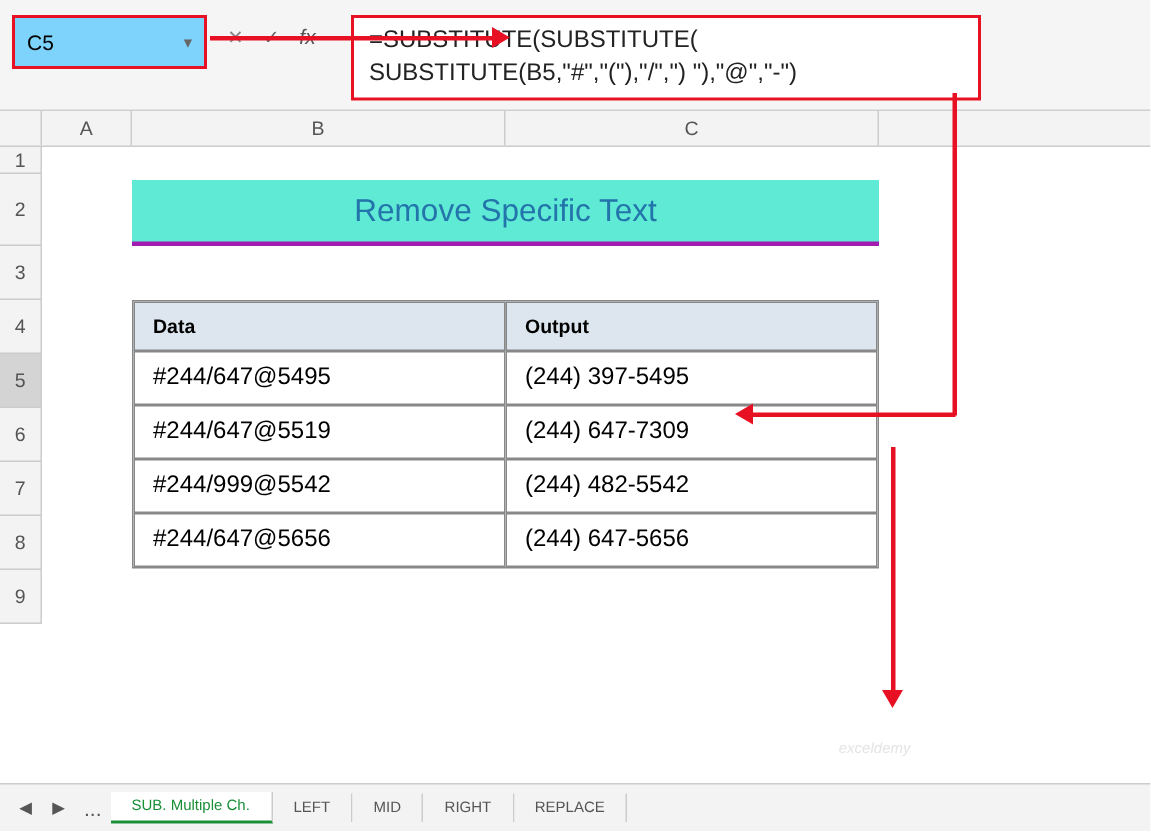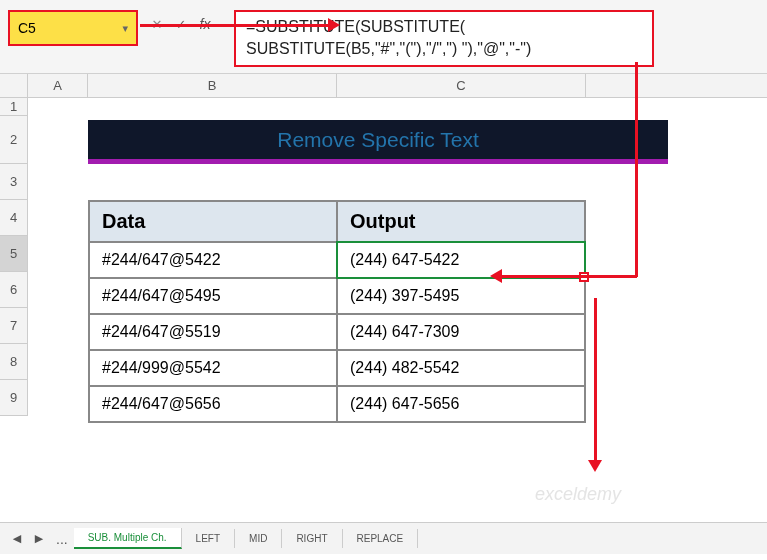--- a/index.html
+++ b/index.html
@@ -1,56 +1,56 @@
 <!DOCTYPE html>
 <html><head>
 <meta charset="utf-8">
 <style>
 * { margin: 0; padding: 0; box-sizing: border-box; font-family: 'Segoe UI', Arial, sans-serif; }
 body { background: #fff; width: 767px; height: 560px; position: relative; overflow: hidden; }
 
 .top-bar { display: flex; align-items: flex-start; padding: 10px 8px 6px; gap: 8px; border-bottom: 1px solid #d0d0d0; background: #f5f5f5; }
-.name-box { width: 130px; height: 28px; background: #fde047; border: 2.5px solid #e81123; display: flex; align-items: center; justify-content: space-between; padding: 16px 8px; font-size: 14px; }
+.name-box { width: 130px; height: 28px; background: #7dd3fc; border: 2.5px solid #e81123; display: flex; align-items: center; justify-content: space-between; padding: 16px 8px; font-size: 14px; }
 .name-box .chev { font-size: 11px; color: #666; }
 .fx-area { display: flex; align-items: flex-start; gap: 10px; flex: 1; }
 .fx-btns { display: flex; gap: 2px; padding-top: 4px; }
 .fx-btn { width: 22px; height: 20px; display: flex; align-items: center; justify-content: center; color: #888; font-size: 13px; }
 .fx-btn.check { color: #666; }
 .fx-btn.fx { font-style: italic; color: #555; font-size: 14px; font-weight: 500; }
 .formula-box { flex: 1; max-width: 420px; border: 2.5px solid #e81123; background: #fff; padding: 4px 10px 6px; font-size: 16px; line-height: 1.35; color: #222; margin-left: 8px; }
 
 .sheet-wrap { position: relative; }
 .col-headers { display: flex; height: 24px; background: #f3f3f3; border-bottom: 1px solid #ccc; }
 .col-h { border-right: 1px solid #ccc; display: flex; align-items: center; justify-content: center; color: #555; font-size: 13px; }
 .row-headers { position: absolute; left: 0; top: 24px; width: 28px; }
 .row-h { height: 36px; border-right: 1px solid #ccc; border-bottom: 1px solid #ccc; display: flex; align-items: center; justify-content: center; background: #f3f3f3; color: #555; font-size: 13px; }
 .row-h.sel { background: #d4d4d4; }
 .row-h.thin { height: 18px; }
 
 .grid { position: absolute; left: 28px; top: 24px; }
-.title-banner { position: absolute; left: 60px; top: 22px; width: 580px; height: 44px; background: #0f172a; border-bottom: 5px solid #a21caf; display: flex; align-items: center; justify-content: center; color: #2374ab; font-size: 21px; font-weight: 500; }
+.title-banner { position: absolute; left: 60px; top: 22px; width: 498px; height: 44px; background: #5eead4; border-bottom: 3px solid #a21caf; display: flex; align-items: center; justify-content: center; color: #2374ab; font-size: 21px; font-weight: 500; }
 
 .data-table { position: absolute; left: 60px; top: 102px; width: 498px; border: 1px solid #888; }
 .data-table .thead { display: flex; background: #dde6ee; }
-.data-table .th { padding: 8px 12px; font-weight: 700; font-size: 20px; border: 1px solid #888; flex: 1; }
+.data-table .th { padding: 8px 12px; font-weight: 700; font-size: 13px; border: 1px solid #888; flex: 1; }
 .data-table .tr { display: flex; }
 .data-table .td { padding: 8px 12px; font-size: 16px; border: 1px solid #888; flex: 1; background: #fff; }
 
 .active-cell-border { position: absolute; left: 308px; top: 101px; width: 250px; height: 37px; border: 2px solid #1a8f3a; pointer-events: none; z-index: 3; }
 
 
 .fill-handle { position: absolute; right: -5px; bottom: -5px; width: 10px; height: 10px; background: #fff; border: 2.5px solid #e81123; z-index: 4; }
 
 .tabs-bar { position: absolute; bottom: 6px; left: 0; right: 0; height: 32px; background: #f3f3f3; display: flex; align-items: center; border-top: 1px solid #ccc; padding-left: 6px; }
 .nav-btn { width: 22px; height: 22px; display: flex; align-items: center; justify-content: center; color: #555; font-size: 11px; }
 .dots { padding: 0 6px; color: #555; font-size: 14px; }
 .tab { padding: 4px 14px; font-size: 10px; color: #555; border-right: 1px solid #ccc; background: #f3f3f3; }
 .tab.active { background: #fff; color: #1a8f3a; border-bottom: 2px solid #1a8f3a; font-weight: 500; }
 
-.watermark { position: absolute; right: 146px; bottom: 55px; color: #e4e4e4; font-size: 18px; font-style: italic; pointer-events: none; }
+.watermark { position: absolute; right: 160px; bottom: 55px; color: #e4e4e4; font-size: 10px; font-style: italic; pointer-events: none; }
 
 
 .ann { position: absolute; background: #e81123; z-index: 20; pointer-events: none; }
 .arrow-head { position: absolute; width: 0; height: 0; z-index: 21; pointer-events: none; }
 </style>
 </head>
 <body>
 
 <div class="top-bar">
   <div class="name-box">
@@ -94,29 +94,20 @@
 
   <div class="grid">
     <div class="title-banner">Remove Specific Text</div>
 
     <div class="data-table">
       <div class="thead">
         <div class="th">Data</div>
         <div class="th">Output</div>
       </div>
       <div class="tr">
-        <div class="td">#244/647@5422</div>
-        <div class="td" style="position:relative;">
-          <span>(244) 647-5422</span>
-          <div class="active-cell-border" style="left:-2px; top:-2px; width:calc(100% + 4px); height:calc(100% + 4px); position:absolute;">
-            <div class="fill-handle"></div>
-          </div>
-        </div>
-      </div>
-      <div class="tr">
         <div class="td">#244/647@5495</div>
         <div class="td">(244) 397-5495</div>
       </div>
       <div class="tr">
         <div class="td">#244/647@5519</div>
         <div class="td">(244) 647-7309</div>
       </div>
       <div class="tr">
         <div class="td">#244/999@5542</div>
         <div class="td">(244) 482-5542</div>

